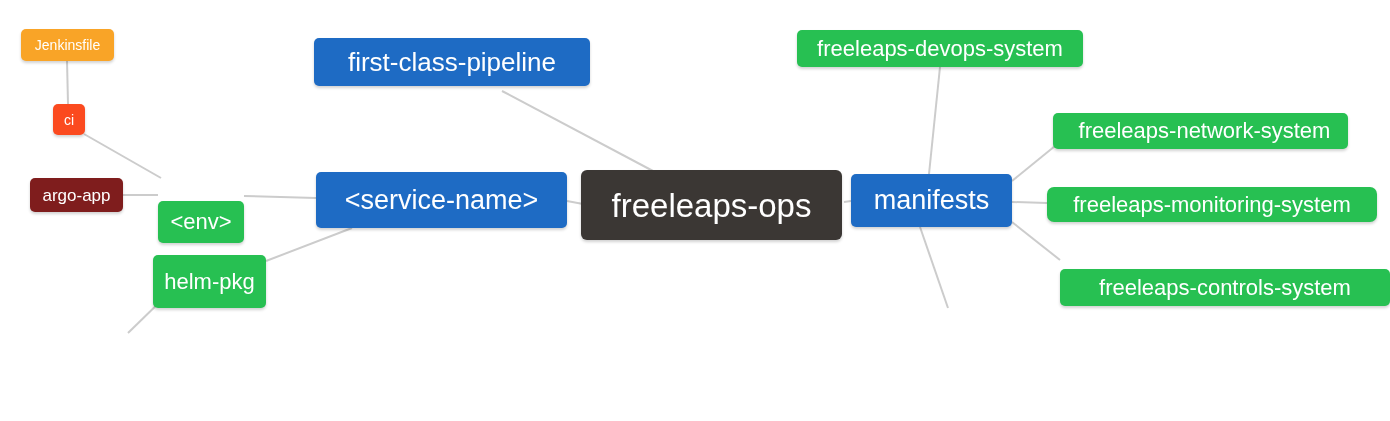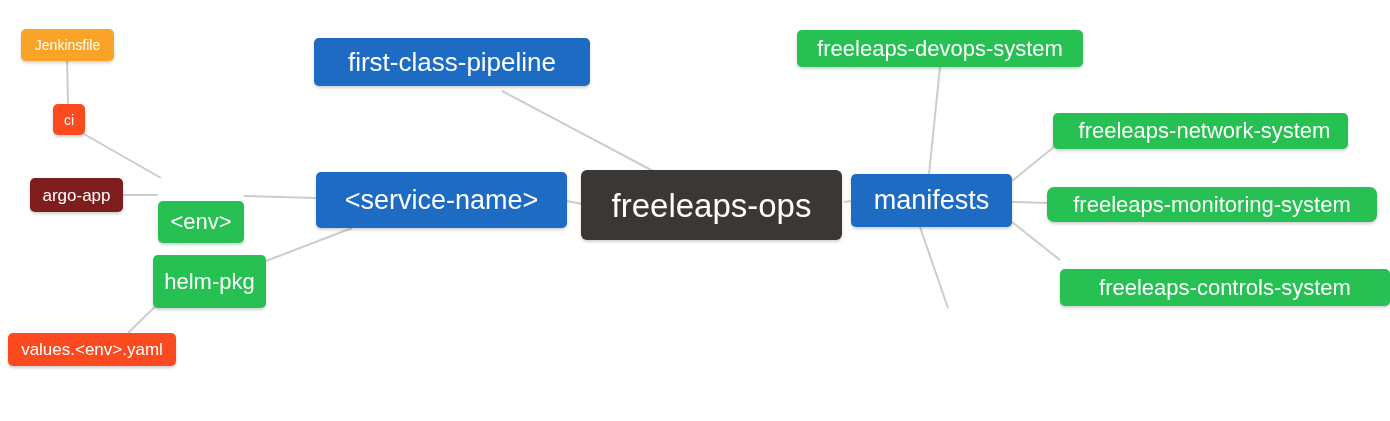--- a/index.html
+++ b/index.html
@@ -41,21 +41,20 @@
   <div class="node" style="left: 21px; top: 29px; width: 93px; height: 32px; font-size: 14px; background-color: rgb(249, 164, 39);">Jenkinsfile</div>
 
   <div class="node" style="left: 53px; top: 104px; width: 32px; height: 31px; font-size: 14px; background-color: rgb(251, 74, 31);">ci</div>
 
   <div class="node" style="left: 30px; top: 178px; width: 93px; height: 34px; font-size: 17px; background-color: #7f1d1d;">argo-app</div>
 
   <div class="node" style="left: 158px; top: 174px; width: 86px; height: 42px; font-size: 22px; background-color: rgb(39, 192, 82); margin-top: 27px;">&lt;env&gt;</div>
 
   <div class="node" style="left: 153px; top: 255px; width: 113px; height: 53px; font-size: 22px; background-color: rgb(39, 192, 82);">helm-pkg</div>
 
-  <div class="node" style="left: 8px; top: 333px; width: 168px; height: 33px; font-size: 17px; background-color: rgb(251, 74, 31);">values.&lt;env&gt;.yaml</div>
 
   <div class="node" style="left: 314px; top: 38px; width: 276px; height: 48px; font-size: 26px; background-color: rgb(30, 107, 196);">first-class-pipeline</div>
 
   <div class="node" style="left: 316px; top: 172px; width: 251px; height: 56px; font-size: 27px; background-color: rgb(30, 107, 196);">&lt;service-name&gt;</div>
 
   <div class="node root" style="left: 581px; top: 170px; width: 261px; height: 70px; font-size: 33px; background-color: rgb(59, 55, 52);">freeleaps-ops</div>
 
   <div class="node" style="left: 851px; top: 174px; width: 161px; height: 53px; font-size: 27px; background-color: rgb(30, 107, 196);">manifests</div>
 
   <div class="node" style="left: 797px; top: 30px; width: 286px; height: 37px; font-size: 22px; background-color: rgb(39, 192, 82);">freeleaps-devops-system</div>

